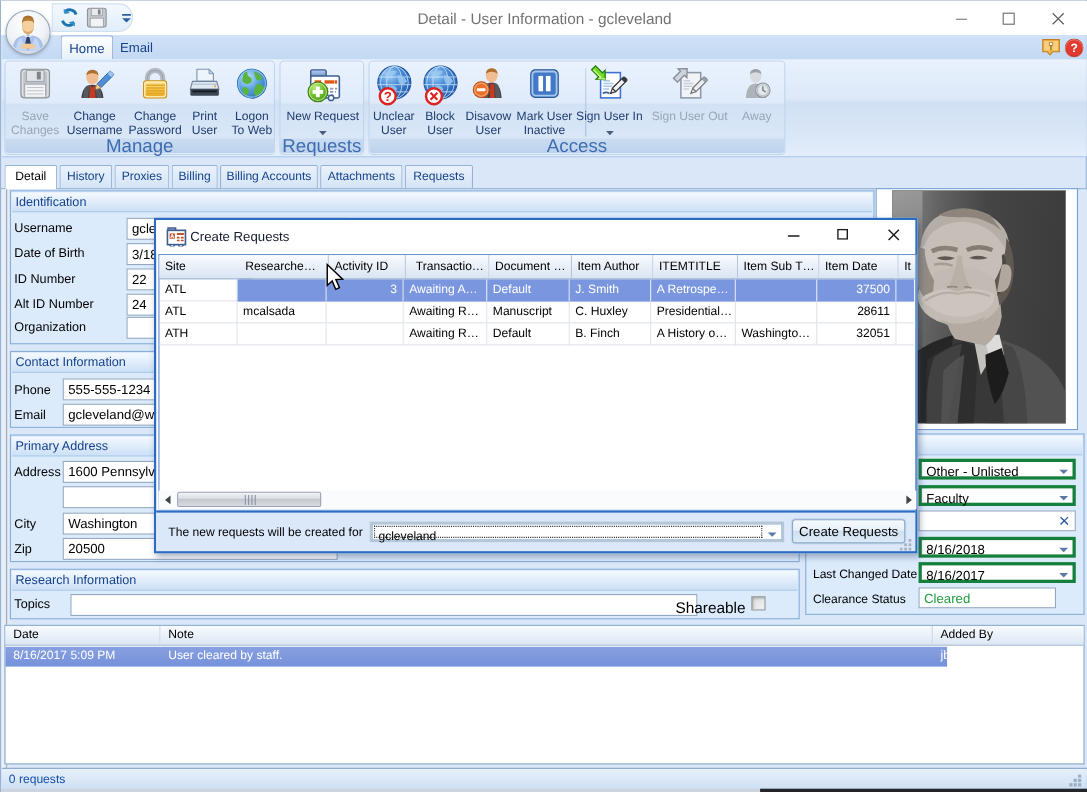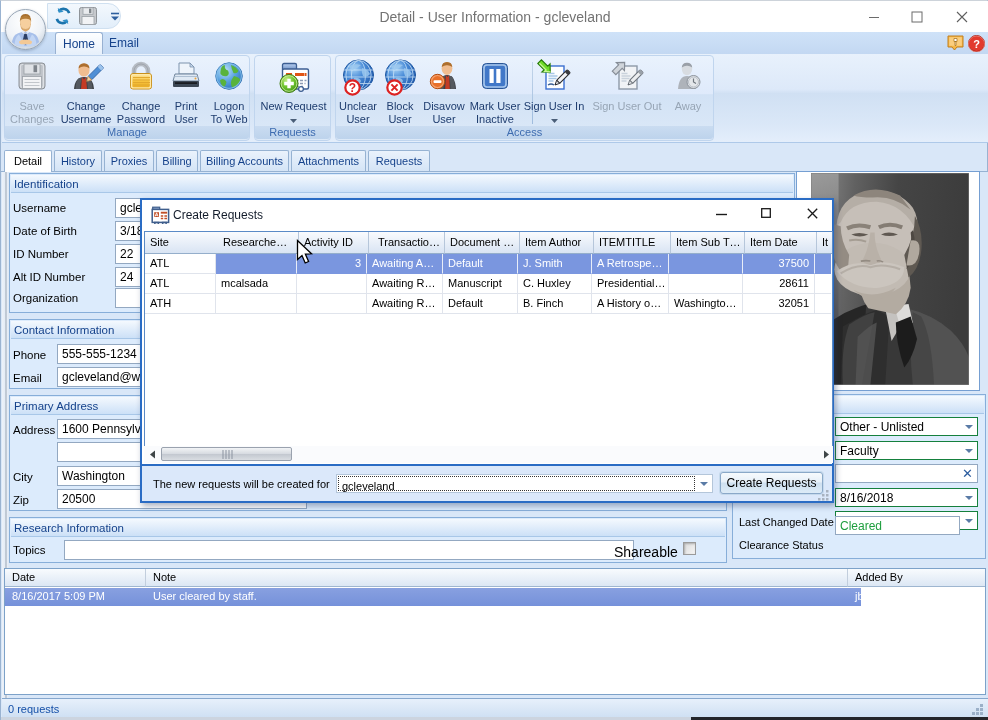--- a/index.html
+++ b/index.html
@@ -18,21 +18,21 @@
 #tabrow { left:1px; top:31px; width:986px; height:22px; background:linear-gradient(#cfe2f8,#c3d8f2); }
 .rtab { top:0px; height:22px; line-height:23px; padding:0 7px; font-size:12px; color:#15428b; }
 .rtab.active { background:linear-gradient(#fdfeff,#f0f6fd 60%, #e7f0fb); border:1px solid #98b1d2; border-bottom:none; border-radius:3px 3px 0 0; color:#15428b; }
 
 
 #ribbon { left:1px; top:53px; width:986px; height:89px;
   background:linear-gradient(180deg,#e8f1fc 0%,#dde9f9 40%,#d0e0f3 45%,#dbe8f8 82%,#e4eefb 100%); border-bottom:1px solid #aec9e9;}
 .rgroup { top:1px; height:86px; border:1px solid #c0d5ee; border-radius:4px;
   background:linear-gradient(180deg,#e9f2fd 0%,#dfeafb 45%,#d2e2f5 46%,#dteaf8 100%); }
 .rgroup { background:linear-gradient(180deg,#e9f2fd 0%,#dfeafb 45%,#d2e2f5 46%,#dce9f8 100%); }
-.rglabel { bottom:1px; left:0; right:0; height:13px; text-align:center; font-size:11px; color:#3e6cb0;
+.rglabel { bottom:1px; left:0; right:0; height:13px; text-align:center; font-size:17px; color:#3e6cb0;
   background:linear-gradient(#cadcf1,#bdd3ec); border-radius:0 0 3px 3px; line-height:13px;}
 .rbtn { top:2px; height:70px; text-align:center; color:#1e3c6e; font-size:11px; }
 .rbtn .ricon { position:absolute; top:2px; left:50%; transform:translateX(-50%); width:32px; height:32px; overflow:visible; }
 .rbtn .rlab { position:absolute; top:42px; left:0; width:100%; line-height:13px; }
 .rbtn.disabled { color:#97a5b5; }
 .sep { top:6px; width:1px; height:62px; background:linear-gradient(#c3d5ea,#9fbcde); }
 
 
 .ptab { top:149px; height:21px; line-height:20px; font-size:11px; color:#15428b; text-align:center;
   background:linear-gradient(#eaf2fc,#d4e4f6); border:1px solid #96b2d2; border-bottom:none; border-radius:2px 2px 0 0; }
@@ -50,21 +50,21 @@
 
 #bgrid { left:3px; top:567px; width:982px; height:127px; background:#fff; border:1px solid #7da2c9; }
 .bgh { position:absolute; top:0; height:18px; background:linear-gradient(#f8fbfe,#dce7f4); border-right:1px solid #c2cedd; border-bottom:1px solid #9eb6d0; font-size:11px; line-height:17px; padding-left:7px; }
 #bgrow { position:absolute; top:19px; left:0; width:856px; height:18px; background:linear-gradient(#88a0e0,#7591da); color:#fff; font-size:11px; line-height:17px; }
 
 
 #statusbar { left:1px; top:697px; width:986px; height:19px; background:linear-gradient(#e7f0fb,#cfe0f3); border-top:1px solid #86a7cd; color:#1550a8; font-size:11px; line-height:20px; padding-left:6px; }
 
 
 #photopanel { left:795px; top:170px; width:184px; height:220px; background:#fff; border:1px solid #759fd2; }
-.combo { position:absolute; background:#fff; border:1px solid #15803d; font-size:12px; line-height:16px; padding:1px 4px; }
+.combo { position:absolute; background:#fff; border:3px solid #15803d; font-size:12px; line-height:16px; padding:1px 4px; }
 .combo .arr { position:absolute; right:4px; top:7px; width:0; height:0; border-left:4px solid transparent; border-right:4px solid transparent; border-top:4px solid #5a7ba6; }
 
 
 #dialog { left:139px; top:197px; width:694px; height:305px; background:#fff; border:2px solid #2a6cc4; box-shadow:2px 3px 6px rgba(40,60,100,.4); }
 #dtitle { left:0; top:0; width:690px; height:30px; background:#fff; }
 #dgrid { left:2px; top:31px; width:689px; height:232px; border:1px solid #5a8ac6; background:#fff; }
 .gh { position:absolute; top:0; height:22px; background:linear-gradient(#f9fbfe,#d9e4f3); border-right:1px solid #b6c6da; border-bottom:1px solid #94aecb; font-size:11px; line-height:20px; padding-left:5px; }
 .gc { position:absolute; height:20px; font-size:11px; line-height:19px; padding:0 5px; border-right:1px solid #e0e4ec; border-bottom:1px solid #e0e4ec; white-space:nowrap; overflow:hidden; }
 .selrow { background:#7a96df; color:#fff; border-right:1px solid #e8edf8; border-bottom:1px solid #7a96df; }
 #dscroll { left:2px; top:246px; width:689px; height:17px; background:#fafbfd; }
@@ -504,21 +504,21 @@
     <div class="sechead" style="font-size:12px;">Status Information</div>
     <div class="combo abs" style="left:102px;top:22px;width:143px;height:19px;">Other - Unlisted<span class="arr"></span></div>
     <div class="combo abs" style="left:102px;top:46px;width:143px;height:19px;">Faculty<span class="arr"></span></div>
     <div class="field abs" style="left:102px;top:69px;width:143px;height:19px;">
         <span style="position:absolute;right:4px;top:1px;color:#2a5b9e;font-size:13px;">✕</span>
       </div>
     <div class="combo abs" style="left:102px;top:93px;width:143px;height:19px;">8/16/2018<span class="arr"></span></div>
     <div class="flabel" style="left:6px;top:121px;font-size:11px;">Last Changed Date</div>
     <div class="combo abs" style="left:102px;top:116px;width:143px;height:19px;">8/16/2017<span class="arr"></span></div>
     <div class="flabel" style="left:6px;top:144px;font-size:11px;">Clearance Status</div>
-    <div class="field abs" style="left:102px;top:121px;width:125px;height:19px;color:#1e9e3e;">Cleared</div>
+    <div class="field abs" style="left:102px;top:139px;width:125px;height:19px;color:#1e9e3e;">Cleared</div>
   </div>
 
   <div id="bgrid" class="abs">
     <div class="bgh abs" style="left:0;width:141px;">Date</div>
     <div class="bgh abs" style="left:141px;width:702px;">Note</div>
     <div class="bgh abs" style="left:843px;width:137px;border-right:none;">Added By</div>
     <div id="bgrow">
       <span style="position:absolute;left:7px;">8/16/2017 5:09 PM</span>
       <span style="position:absolute;left:148px;">User cleared by staff.</span>
       <span style="position:absolute;left:850px;">jbaughman</span>

